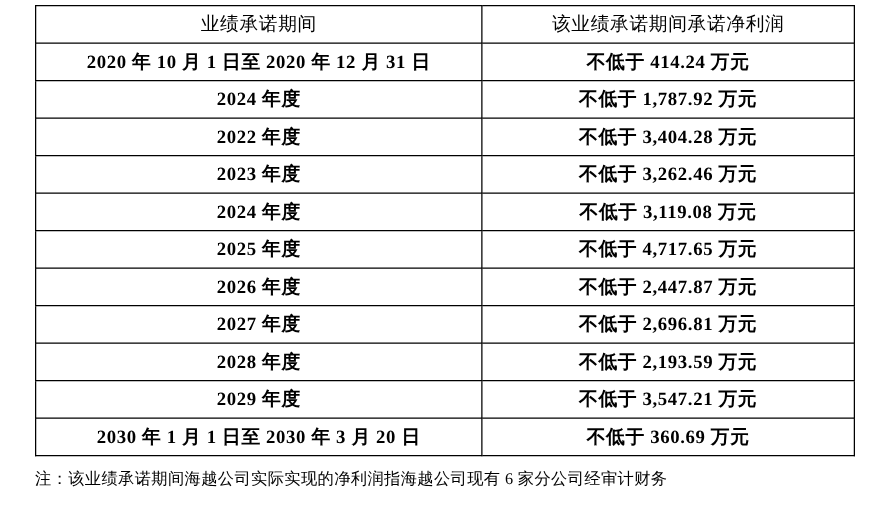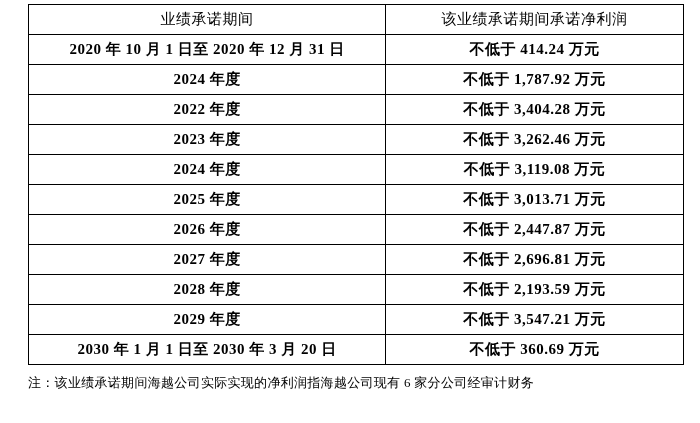--- a/index.html
+++ b/index.html
@@ -91,21 +91,21 @@
         <tr>
           <td class="col-period">2023 年度</td>
           <td class="col-profit">不低于 3,262.46 万元</td>
         </tr>
         <tr>
           <td class="col-period">2024 年度</td>
           <td class="col-profit">不低于 3,119.08 万元</td>
         </tr>
         <tr>
           <td class="col-period">2025 年度</td>
-          <td class="col-profit">不低于 3,013.71 万元</td>
+          <td class="col-profit">不低于 4,717.65 万元</td>
         </tr>
         <tr>
           <td class="col-period">2026 年度</td>
           <td class="col-profit">不低于 2,447.87 万元</td>
         </tr>
         <tr>
           <td class="col-period">2027 年度</td>
           <td class="col-profit">不低于 2,696.81 万元</td>
         </tr>
         <tr>

